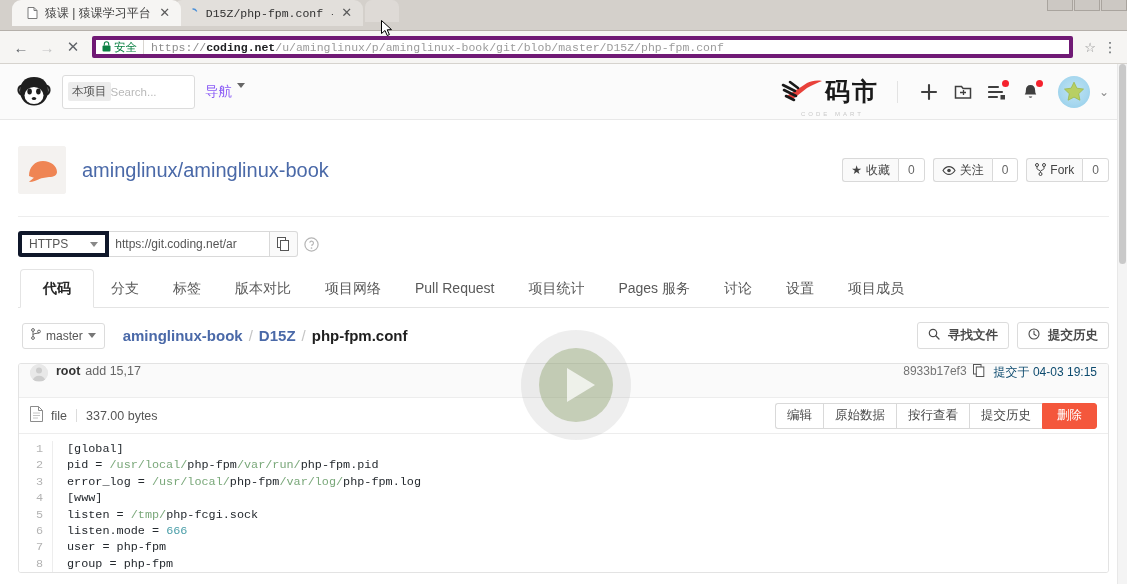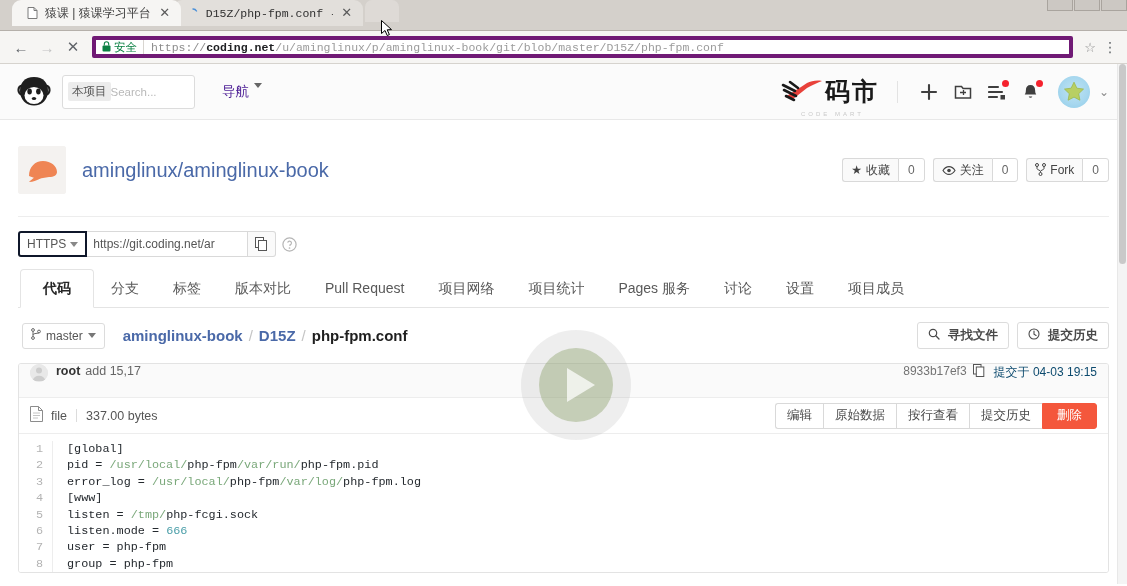--- a/index.html
+++ b/index.html
@@ -234,23 +234,23 @@
     font-size: 11.5px;
     padding: 2px 4px;
     border-radius: 2px;
     white-space: nowrap;
   }
   .search-ph {
     color: #b9b9b9;
     font-size: 11.5px;
   }
   .nav-drop {
-    margin-left: 27px;
+    margin-left: 10px;
     font-size: 13.5px;
-    color: #4c1d95;
+    color: #8b5cf6;
     display: flex;
     gap: 5px;
     flex: 0 0 auto;
   }
   .caret-down {
     width: 0; height: 0;
     border-left: 4px solid transparent;
     border-right: 4px solid transparent;
     border-top: 5px solid #666;
   }
@@ -373,27 +373,27 @@
     color: #4c4c4c;
     flex: 1 1 auto;
   }
   .clone-group {
     display: flex;
     align-items: stretch;
     height: 26px;
     flex: 0 0 auto;
   }
   .clone-proto {
-    border: 2px solid #0f172a;
+    border: 4px solid #0f172a;
     border-radius: 3px 0 0 3px;
     background: #fff;
     font-size: 12px;
     color: #555;
     padding: 8px 7px;
-    display: flex; align-items: center; gap: 4px;
+    display: flex; align-items: center; gap: 22px;
   }
   .clone-url {
     border: 1px solid #d9d9d9;
     border-left: none;
     background: #fff;
     font-size: 12px;
     color: #555;
     padding: 0 6px;
     display: flex; align-items: center;
     width: 148px;
@@ -856,22 +856,22 @@
             <circle cx="7.5" cy="11" r="0.85" fill="#b5b5b5"></circle>
           </svg>
       </div>
     </div>
 
     <div class="proj-tabs">
       <div class="ptab active">代码</div>
       <div class="ptab">分支</div>
       <div class="ptab">标签</div>
       <div class="ptab">版本对比</div>
+      <div class="ptab">项目网络</div>
       <div class="ptab">Pull Request</div>
-      <div class="ptab">项目网络</div>
       <div class="ptab">项目统计</div>
       <div class="ptab">Pages 服务</div>
       <div class="ptab">讨论</div>
       <div class="ptab">设置</div>
       <div class="ptab">项目成员</div>
     </div>
 
     <div class="crumb-row">
       <div class="branch-sel">
         <span>

